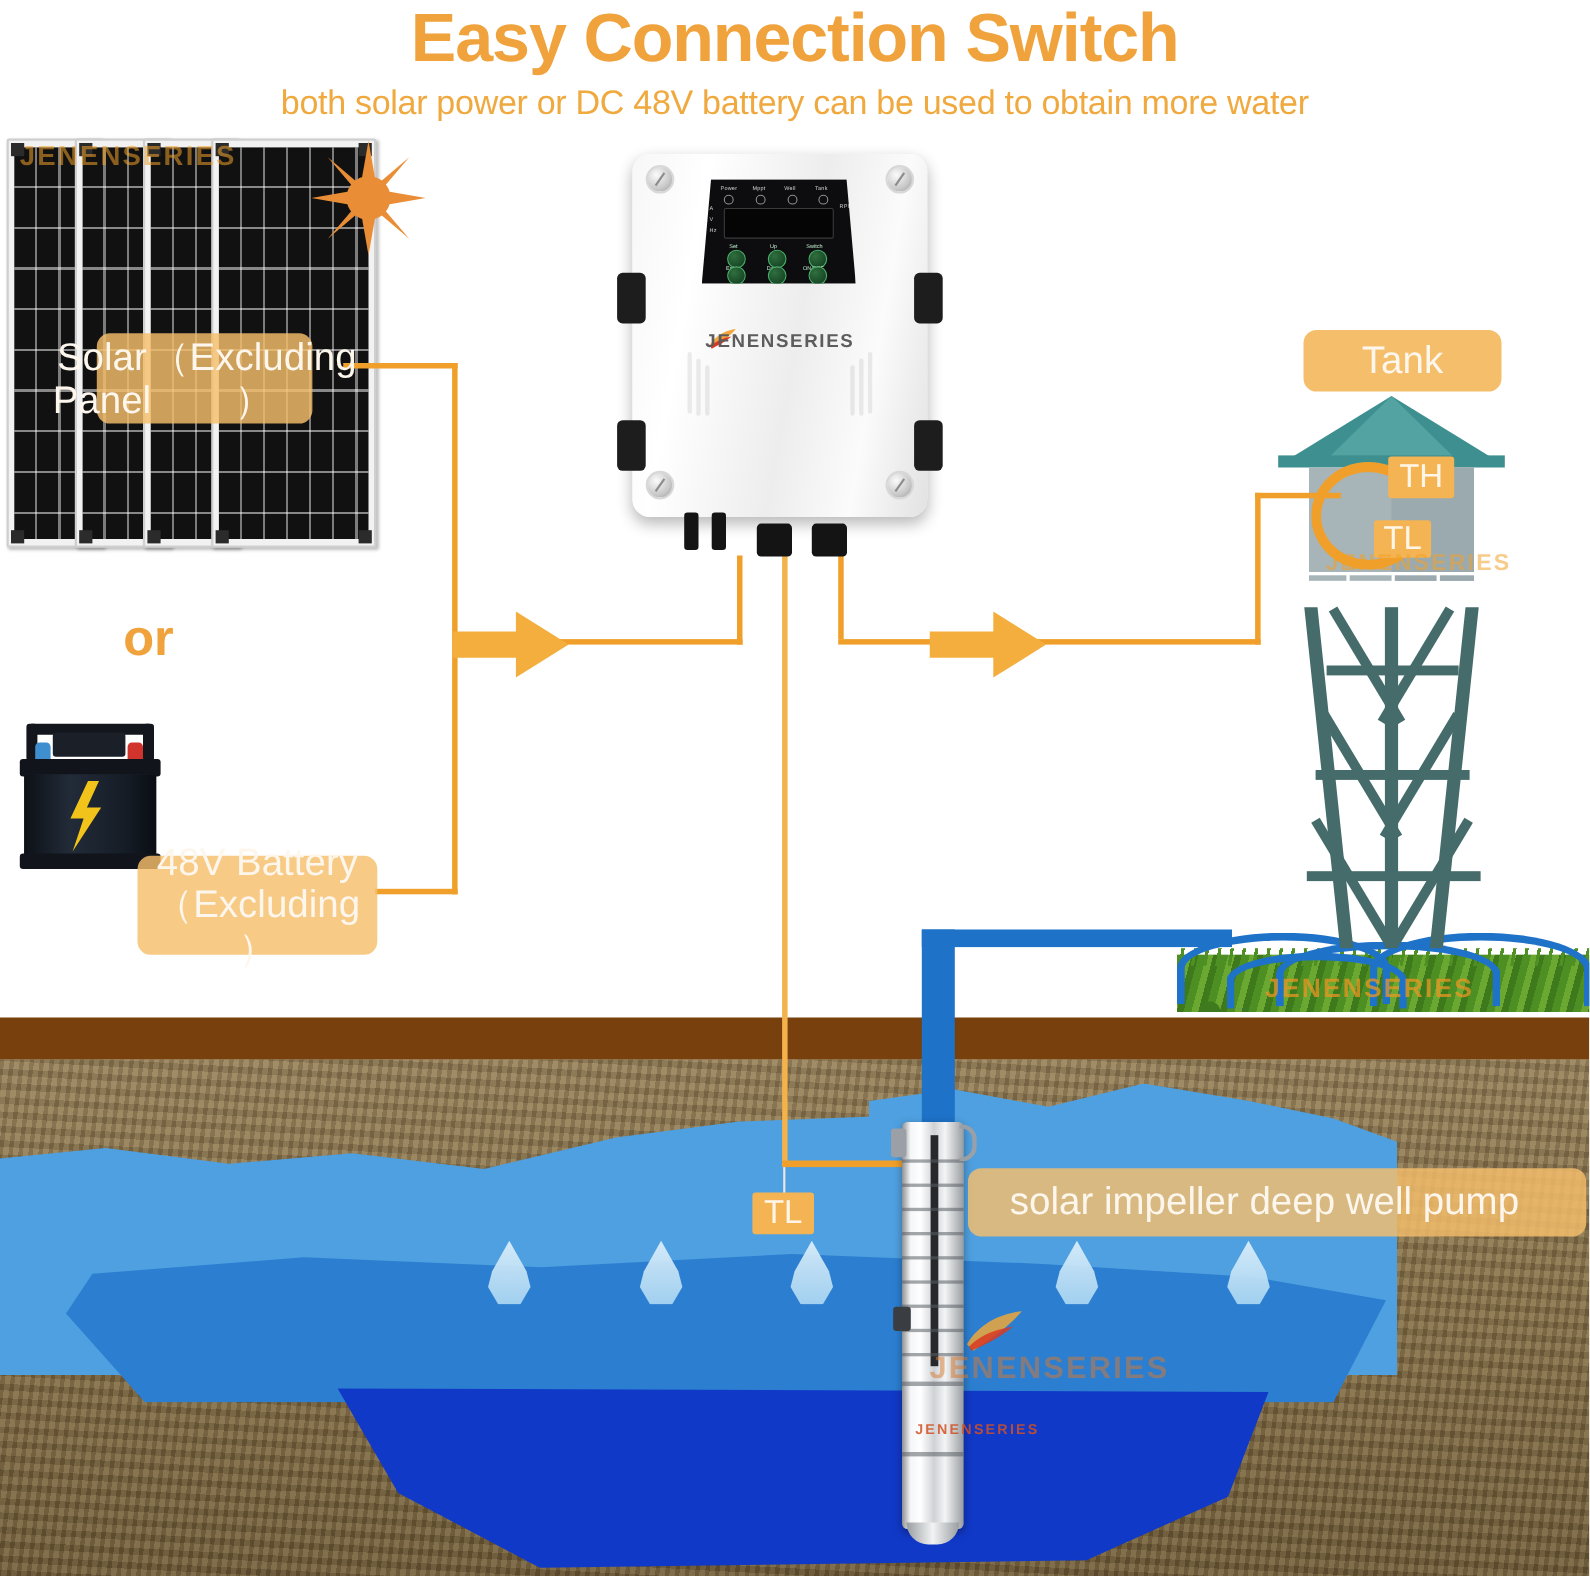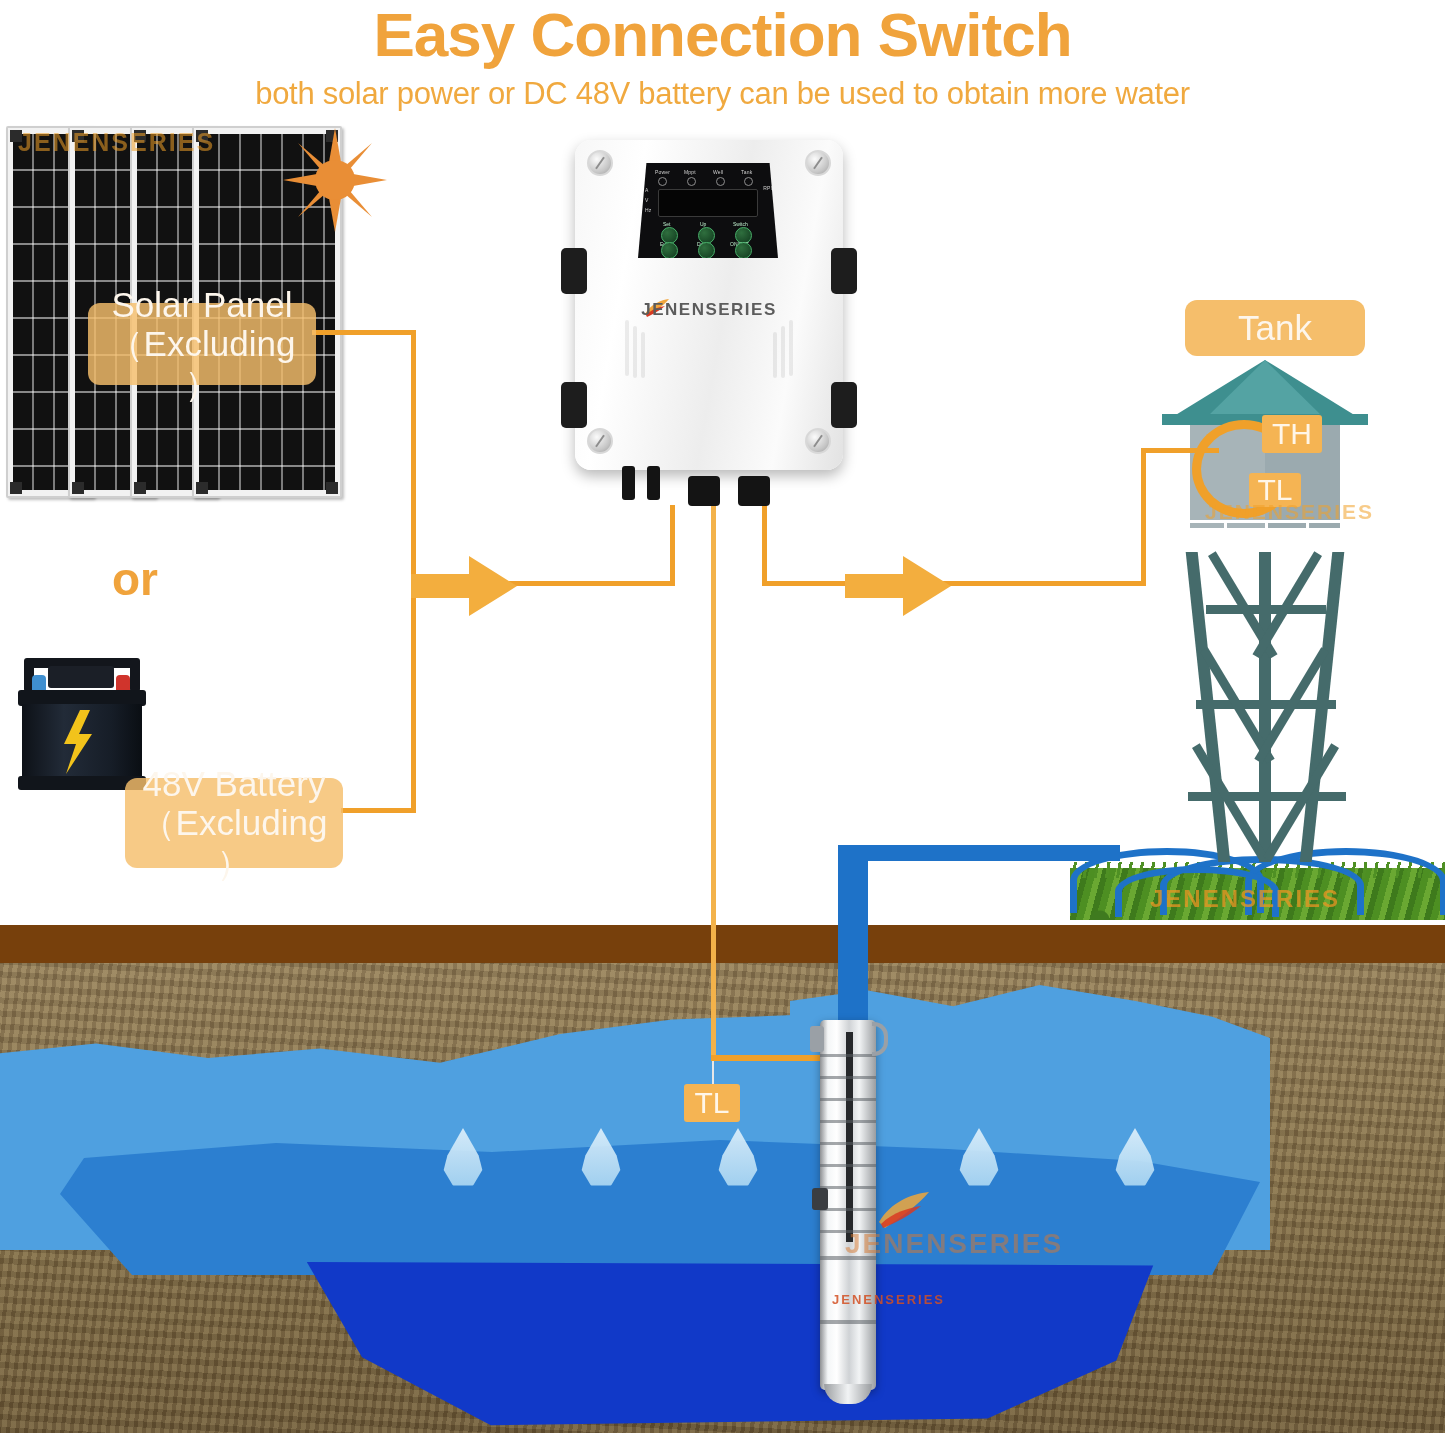--- a/index.html
+++ b/index.html
@@ -180,21 +180,21 @@
           <polygon points="104,52 70,46 70,58"></polygon>
         <polygon points="15,15 42,38 38,42"></polygon>
           <polygon points="89,89 62,66 66,62"></polygon>
         <polygon points="89,15 66,42 62,38"></polygon>
           <polygon points="15,89 38,62 42,66"></polygon>
       </g>
       <circle cx="52" cy="52" r="20" fill="#E98E36"></circle>
     </svg>
   </div>
 
-  <div class="label soft" style="left:88px;top:303px;width:228px;height:82px;flex-direction:column;">
+  <div class="label soft" style="left:88px;top:303px;width:196px;height:82px;flex-direction:row;">
     <span>Solar Panel</span>
     <span>（Excluding ）</span>
   </div>
 
   <div class="orword">or</div>
 
   <div class="battery">
     <svg width="242" height="165" viewBox="0 0 242 165">
       <rect x="14" y="8" width="112" height="10" rx="3" fill="#13161c"></rect>
       <rect x="12" y="8" width="10" height="34" rx="3" fill="#13161c"></rect>
@@ -401,14 +401,15 @@
   </div>
   <div class="wm" style="left:845px;top:1228px;font-size:28px;color:rgba(215,120,45,.5);">JENENSERIES</div>
   <div class="wm" style="left:832px;top:1292px;font-size:13px;color:rgba(210,80,35,.85);">JENENSERIES</div>
   <div style="position:absolute;left:875px;top:1190px;width:58px;height:40px;z-index:29;">
     <svg width="58" height="40" viewBox="0 0 58 40">
       <path d="M4 32 C16 12 36 4 54 2 C42 16 30 24 10 38 Z" fill="#EFA73C" opacity=".85"></path>
       <path d="M6 34 C18 22 34 18 46 16 C34 26 22 32 8 38 Z" fill="#D93A22" opacity=".85"></path>
     </svg>
   </div>
 
+  <div class="label soft" style="left:880px;top:1062px;width:562px;height:62px;justify-content:flex-start;padding-left:38px;">solar impeller deep well pump</div>
 
 </div>
 
 </body></html>

